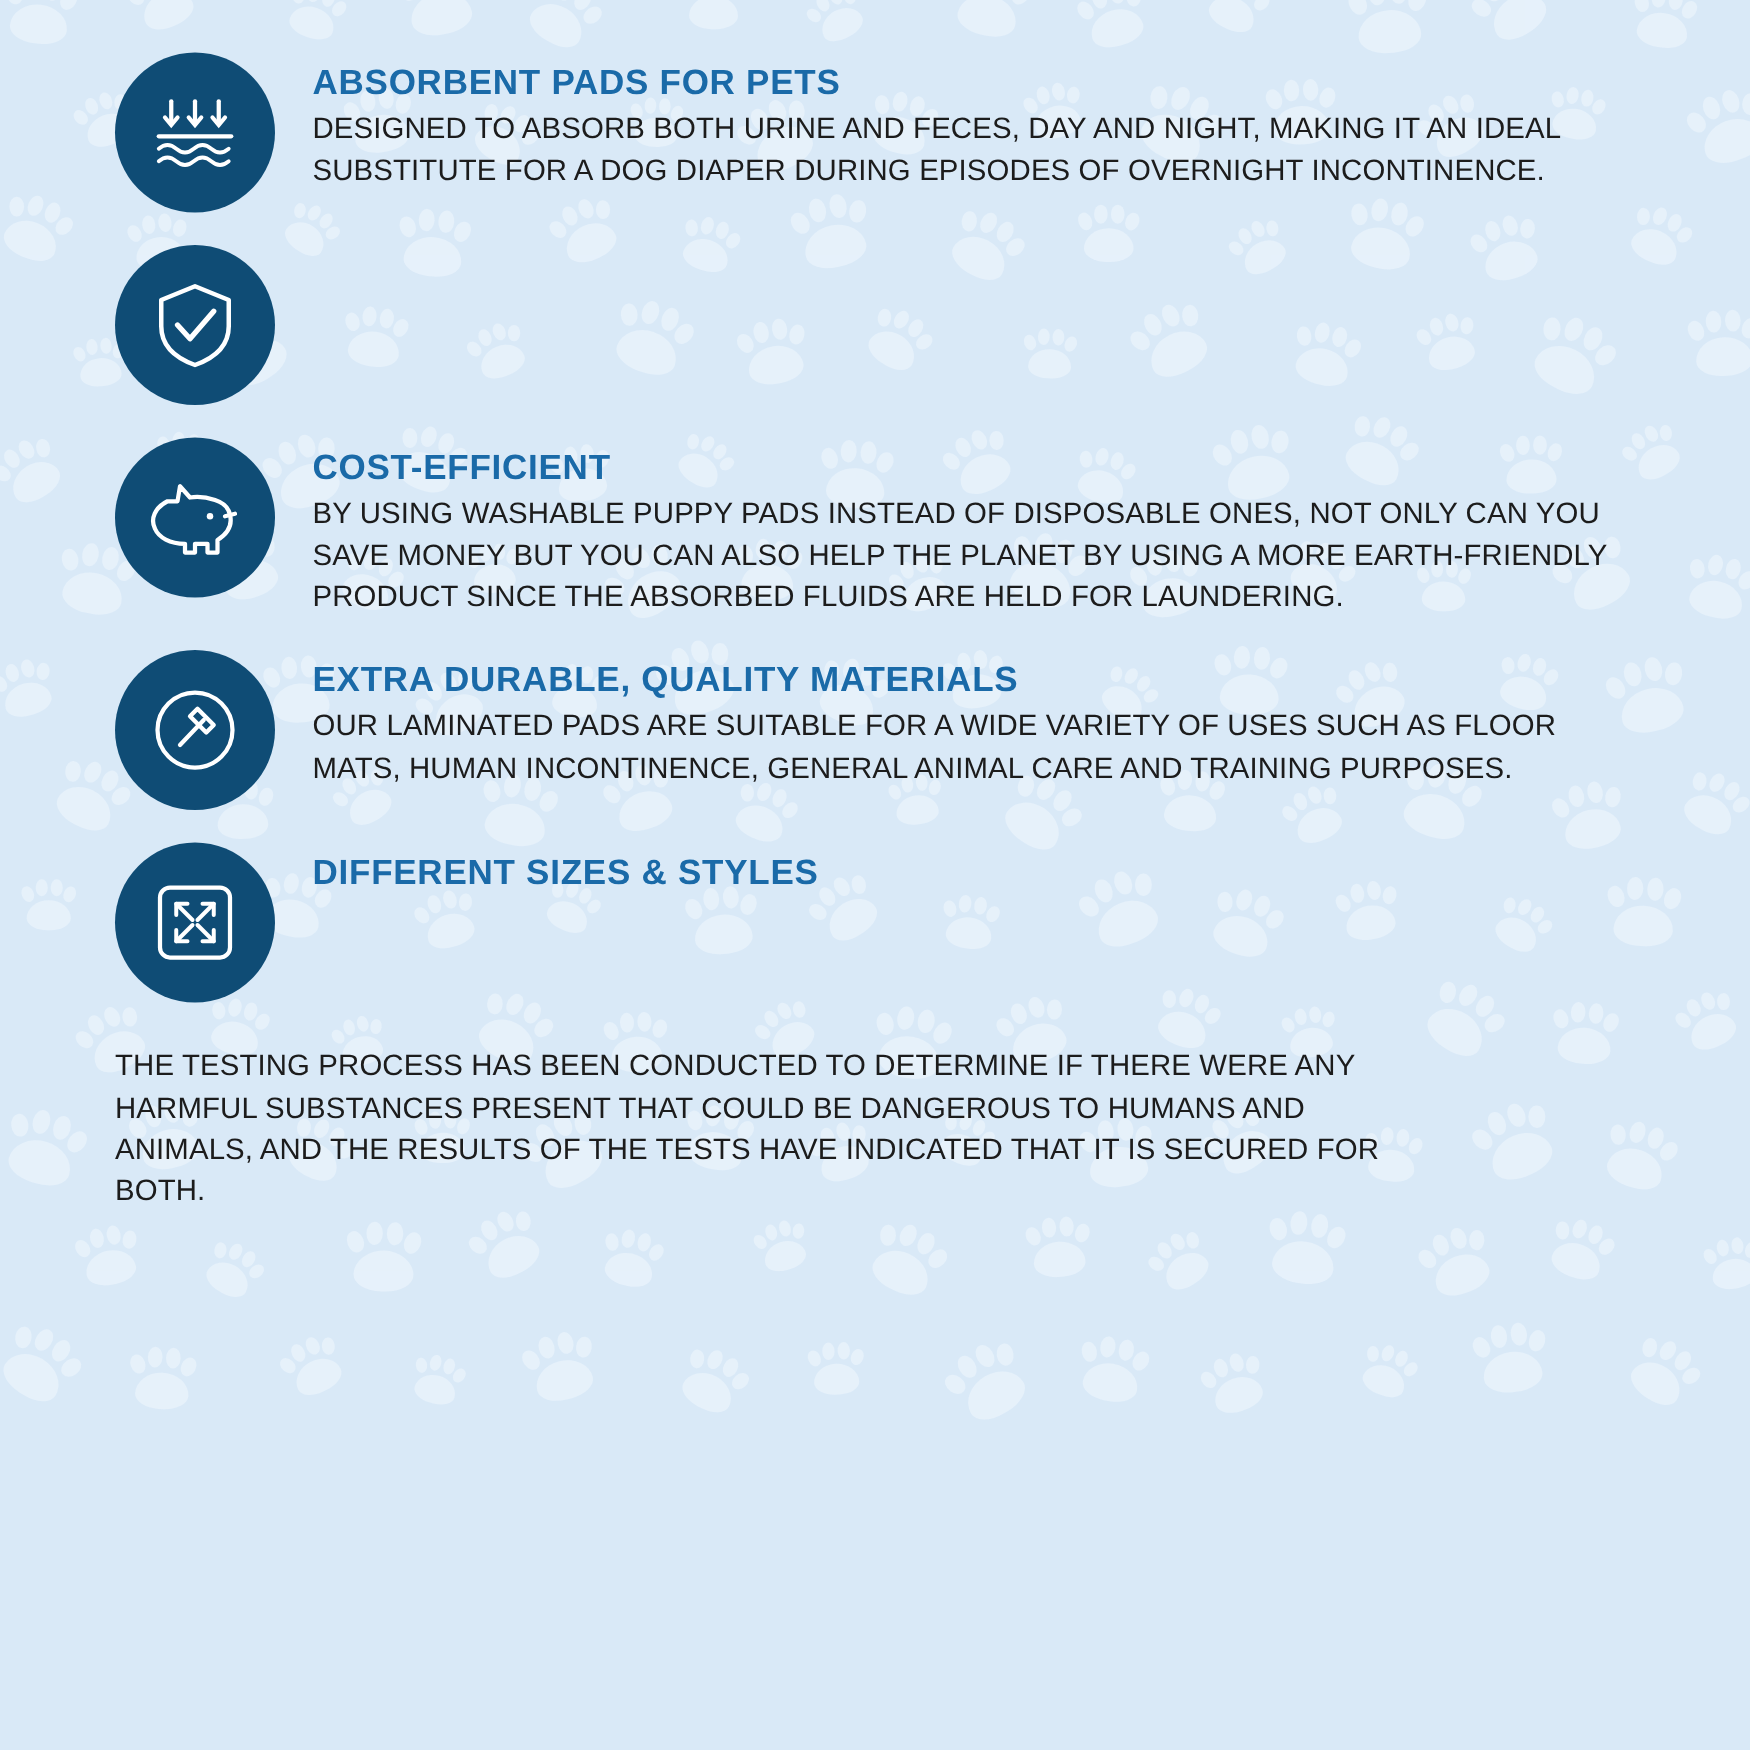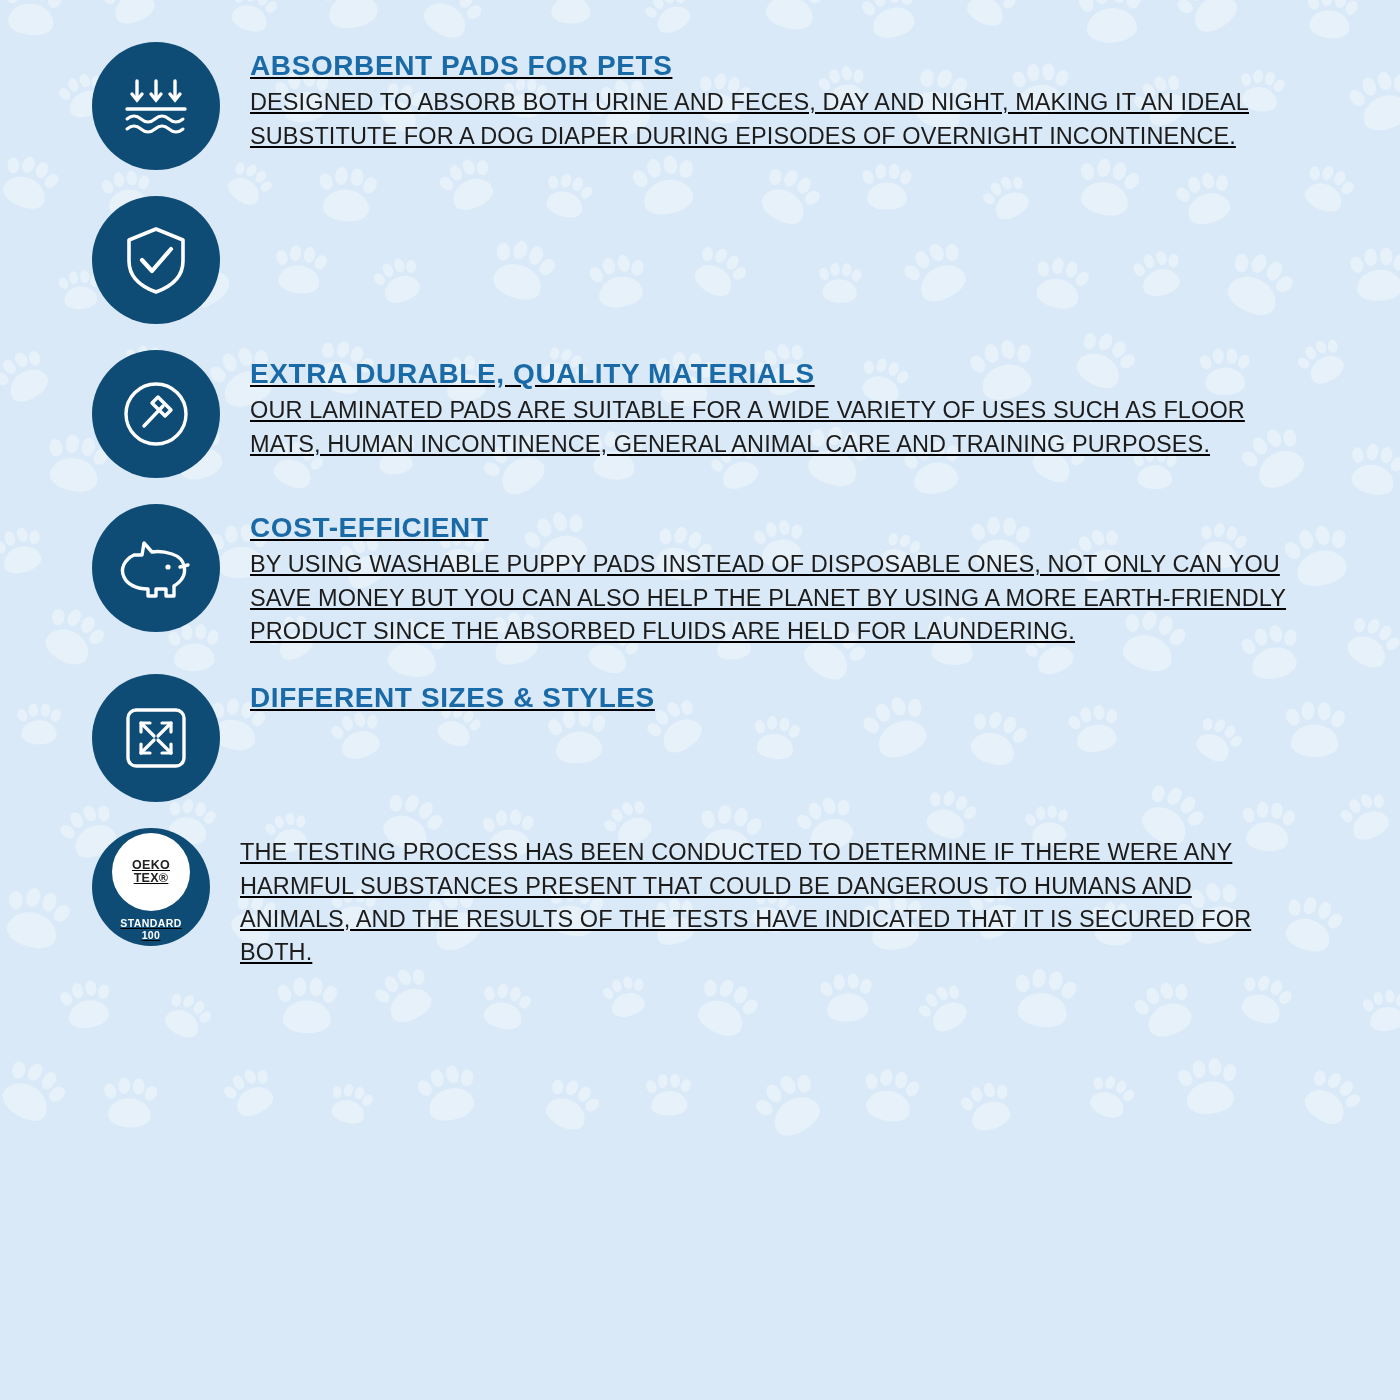--- a/index.html
+++ b/index.html
@@ -53,21 +53,20 @@
   .paw .t2 { width: 21%; height: 29%; left: 27%; top: 3%; }
   .paw .t3 { width: 21%; height: 29%; left: 53%; top: 3%; }
   .paw .t4 { width: 20%; height: 27%; left: 76%; top: 16%; transform: rotate(22deg); }
 
   
   .content {
     position: relative;
     z-index: 2;
     padding: 38px 48px 0 92px;
     flex: 1 1 auto;
-    text-decoration: underline;
   }
 
   .feature-row {
     display: flex;
     align-items: flex-start;
     margin-bottom: 22px;
   }
 
   .icon-circle {
     flex: 0 0 auto;
@@ -1373,49 +1372,49 @@
           <path d="M37 8 L64 19 V40 C64 57 51 66 37 71 C23 66 10 57 10 40 V19 Z" fill="none" stroke="#ffffff" stroke-width="3.6" stroke-linejoin="round"></path>
           <polyline points="23,39 33,50 52,28" fill="none" stroke="#ffffff" stroke-width="4.2" stroke-linecap="round" stroke-linejoin="round"></polyline>
         </svg>
       </div>
       <div class="feature-text">
       </div>
     </div>
 
     <div class="feature-row">
       <div class="icon-circle">
-        <svg width="86" height="86" viewBox="0 0 86 86">
-          <circle cx="43" cy="43" r="30" fill="none" stroke="#ffffff" stroke-width="3.4"></circle>
-          <g stroke="#ffffff" stroke-width="3.4" fill="none" stroke-linecap="round" stroke-linejoin="round">
-            <path d="M31 55 L50 35"></path>
-            <path d="M45 26 L58 39 L52 45 L39 32 Z"></path>
-          </g>
-        </svg>
-      </div>
-      <div class="feature-text">
-        <div class="feature-title">EXTRA DURABLE, QUALITY MATERIALS</div>
-        <div class="feature-body">OUR LAMINATED PADS ARE SUITABLE FOR A WIDE VARIETY OF USES SUCH AS FLOOR MATS, HUMAN INCONTINENCE, GENERAL ANIMAL CARE AND TRAINING PURPOSES.</div>
-      </div>
-    </div>
-
-    <div class="feature-row">
-      <div class="icon-circle">
         <svg width="84" height="74" viewBox="0 0 84 74">
           <g fill="none" stroke="#ffffff" stroke-width="3.4" stroke-linejoin="round" stroke-linecap="round">
             <path d="M20 24 C10 29 6 38 10 46 C13 53 22 58 34 58 L34 65 L42 65 L42 58 L52 58 L52 65 L60 65 L60 55
                      C68 50 72 43 70 35 C69 29 64 25 58 23 C52 21 44 20 38 21
                      L30 12 L28 24 Z"></path>
             <circle cx="54" cy="36" r="2.6" fill="#ffffff" stroke="none"></circle>
             <path d="M66 36 L74 34"></path>
           </g>
         </svg>
       </div>
       <div class="feature-text">
         <div class="feature-title">COST-EFFICIENT</div>
         <div class="feature-body">BY USING WASHABLE PUPPY PADS INSTEAD OF DISPOSABLE ONES, NOT ONLY CAN YOU SAVE MONEY BUT YOU CAN ALSO HELP THE PLANET BY USING A MORE EARTH-FRIENDLY PRODUCT SINCE THE ABSORBED FLUIDS ARE HELD FOR LAUNDERING.</div>
+      </div>
+    </div>
+
+    <div class="feature-row">
+      <div class="icon-circle">
+        <svg width="86" height="86" viewBox="0 0 86 86">
+          <circle cx="43" cy="43" r="30" fill="none" stroke="#ffffff" stroke-width="3.4"></circle>
+          <g stroke="#ffffff" stroke-width="3.4" fill="none" stroke-linecap="round" stroke-linejoin="round">
+            <path d="M31 55 L50 35"></path>
+            <path d="M45 26 L58 39 L52 45 L39 32 Z"></path>
+          </g>
+        </svg>
+      </div>
+      <div class="feature-text">
+        <div class="feature-title">EXTRA DURABLE, QUALITY MATERIALS</div>
+        <div class="feature-body">OUR LAMINATED PADS ARE SUITABLE FOR A WIDE VARIETY OF USES SUCH AS FLOOR MATS, HUMAN INCONTINENCE, GENERAL ANIMAL CARE AND TRAINING PURPOSES.</div>
       </div>
     </div>
 
     <div class="feature-row">
       <div class="icon-circle">
         <svg width="78" height="78" viewBox="0 0 78 78">
           <rect x="11" y="11" width="56" height="56" rx="8" fill="none" stroke="#ffffff" stroke-width="3.4"></rect>
           <g stroke="#ffffff" stroke-width="3.2" fill="none" stroke-linecap="round" stroke-linejoin="round">
             <line x1="24" y1="24" x2="37" y2="37"></line>
             <polyline points="24,33 24,24 33,24"></polyline>
@@ -1427,32 +1426,20 @@
             <polyline points="45,54 54,54 54,45"></polyline>
           </g>
         </svg>
       </div>
       <div class="feature-text">
         <div class="feature-title">DIFFERENT SIZES &amp; STYLES</div>
       </div>
     </div>
 
     <div class="feature-row">
-      <div class="icon-circle small">
-        <div class="oeko-wrap">
-          <div class="oeko">
-            <div class="l1">OEKO</div>
-            <div class="l2">TEX®</div>
-          </div>
-          <div class="oeko-sub">
-            <div>STANDARD</div>
-            <div>100</div>
-          </div>
-        </div>
-      </div>
       <div class="feature-text">
         <div class="feature-body">THE TESTING PROCESS HAS BEEN CONDUCTED TO DETERMINE IF THERE WERE ANY HARMFUL SUBSTANCES PRESENT THAT COULD BE DANGEROUS TO HUMANS AND ANIMALS, AND THE RESULTS OF THE TESTS HAVE INDICATED THAT IT IS SECURED FOR BOTH.</div>
       </div>
     </div>
 
   </div>
 
 
 </div>
 

